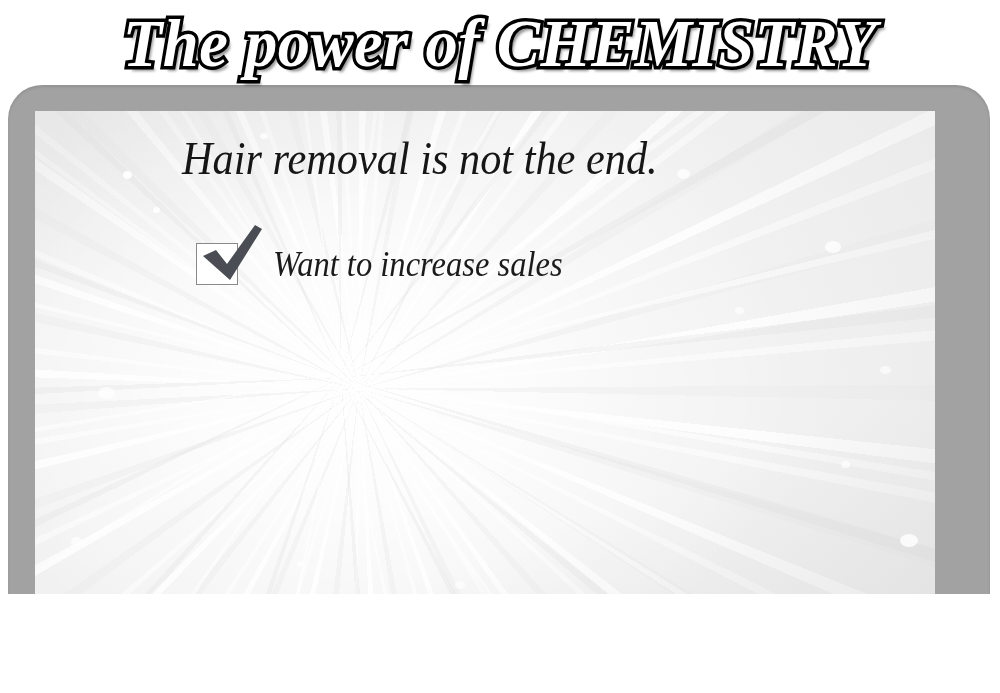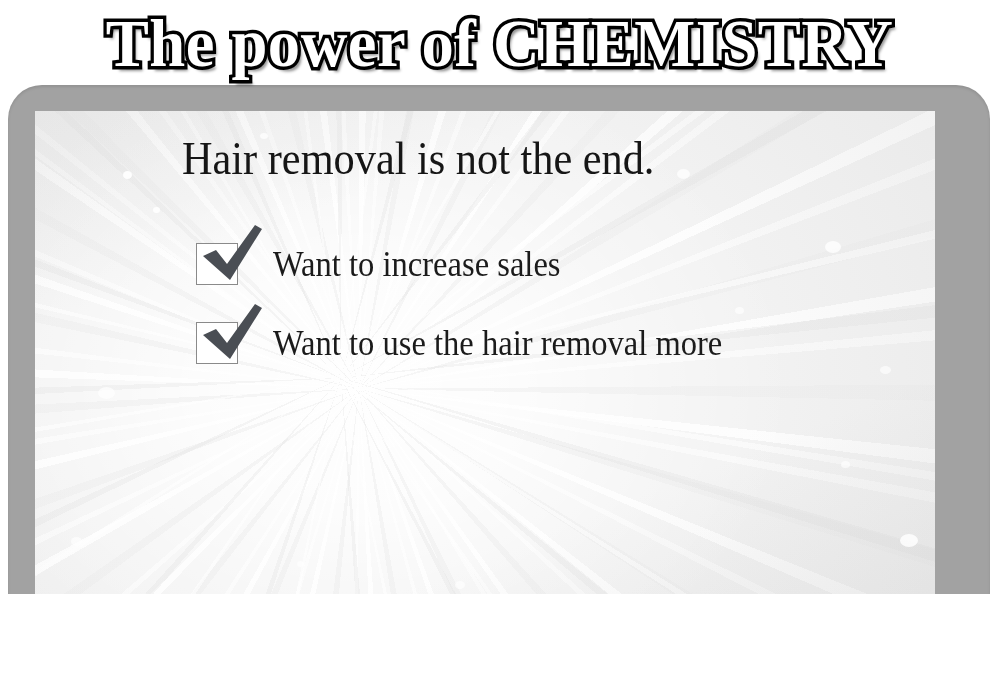--- a/index.html
+++ b/index.html
@@ -8,20 +8,21 @@
     background: transparent;
   }
 
   #slide {
     position: relative;
     width: 1000px;
     height: 594px;
     overflow: hidden;
     background: transparent;
     font-family: "Liberation Serif", "DejaVu Serif", serif;
+    font-style: italic;
   }
 
   
   #title-banner {
     position: absolute;
     left: 0;
     top: 0;
     width: 1000px;
     height: 86px;
     display: flex;
@@ -240,26 +241,17 @@
       <div class="check-mark-wrap">
         <div class="check-box"></div>
         <svg class="check-glyph" viewBox="0 0 72 64">
           <path d="M9 31 L22 25 L33 39 L61 0 L68 4 L36 55 Z" fill="#4a4e54"></path>
         </svg>
       </div>
       <div class="check-label">Want to increase sales</div>
     </div>
 
 
-    <div class="check-row">
-      <div class="check-mark-wrap">
-        <div class="check-box"></div>
-        <svg class="check-glyph" viewBox="0 0 72 64">
-          <path d="M9 31 L22 25 L33 39 L61 0 L68 4 L36 55 Z" fill="#4a4e54"></path>
-        </svg>
-      </div>
-      <div class="check-label">Want to use the hair removal more</div>
-    </div>
 
 
 
   </div>
 </div>
 
 </body></html>

